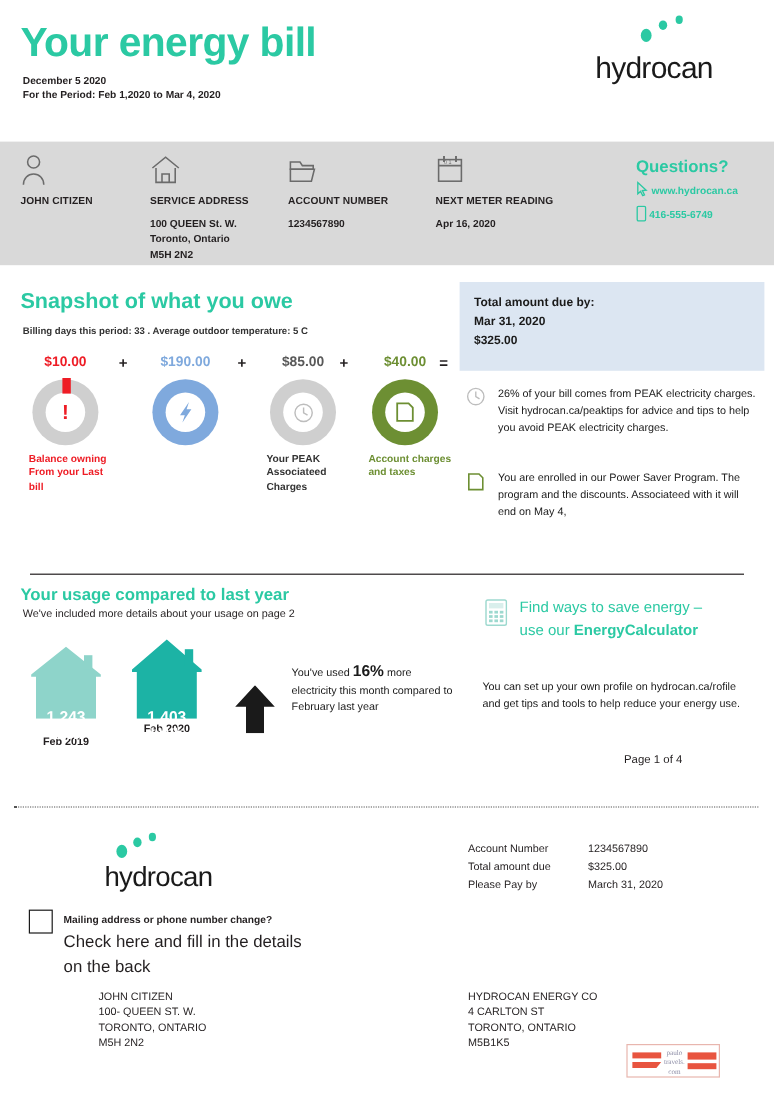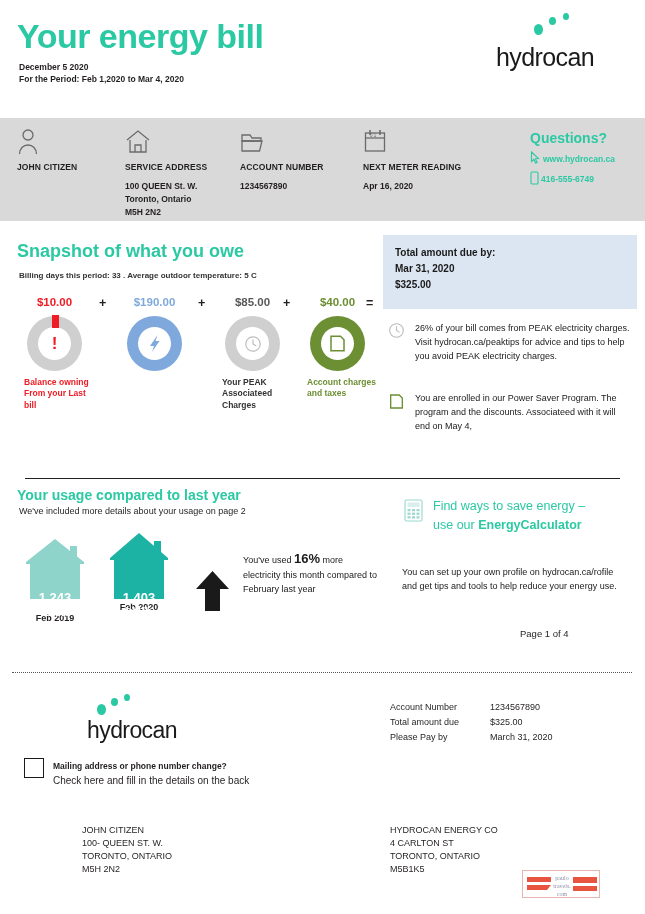--- a/index.html
+++ b/index.html
@@ -150,21 +150,21 @@
   .stub-word {
     position: absolute; left: 0; bottom: 0; width: 120px;
     font-size: 23px; color: #1a1a1a; letter-spacing: -0.6px; text-align: center;
   }
   .chk {
     position: absolute; left: 24px; top: 758px;
     width: 20px; height: 20px; border: 1.5px solid #1a1a1a; background: #fff;
   }
   .chk-text { position: absolute; left: 53px; top: 760px; width: 200px; }
   .chk-text .b { font-size: 8.5px; font-weight: bold; line-height: 1.45; }
-  .chk-text .n { font-size: 10px; line-height: 1.45; margin-top: 2px; }
+  .chk-text .n { font-size: 14px; line-height: 1.45; margin-top: 2px; }
 
   .addr { position: absolute; font-size: 9px; line-height: 1.45; font-weight: normal; color: #231f20; }
   .addr div { white-space: nowrap; }
 
   .paytable { position: absolute; left: 390px; top: 700px; width: 215px; }
   .payrow { display: flex; font-size: 9px; line-height: 1.65; color: #231f20; }
   .payrow .k { width: 100px; }
   .payrow.highlight {
     background: #dce6f2; font-weight: bold; font-size: 11px; line-height: 1.5;
   }

